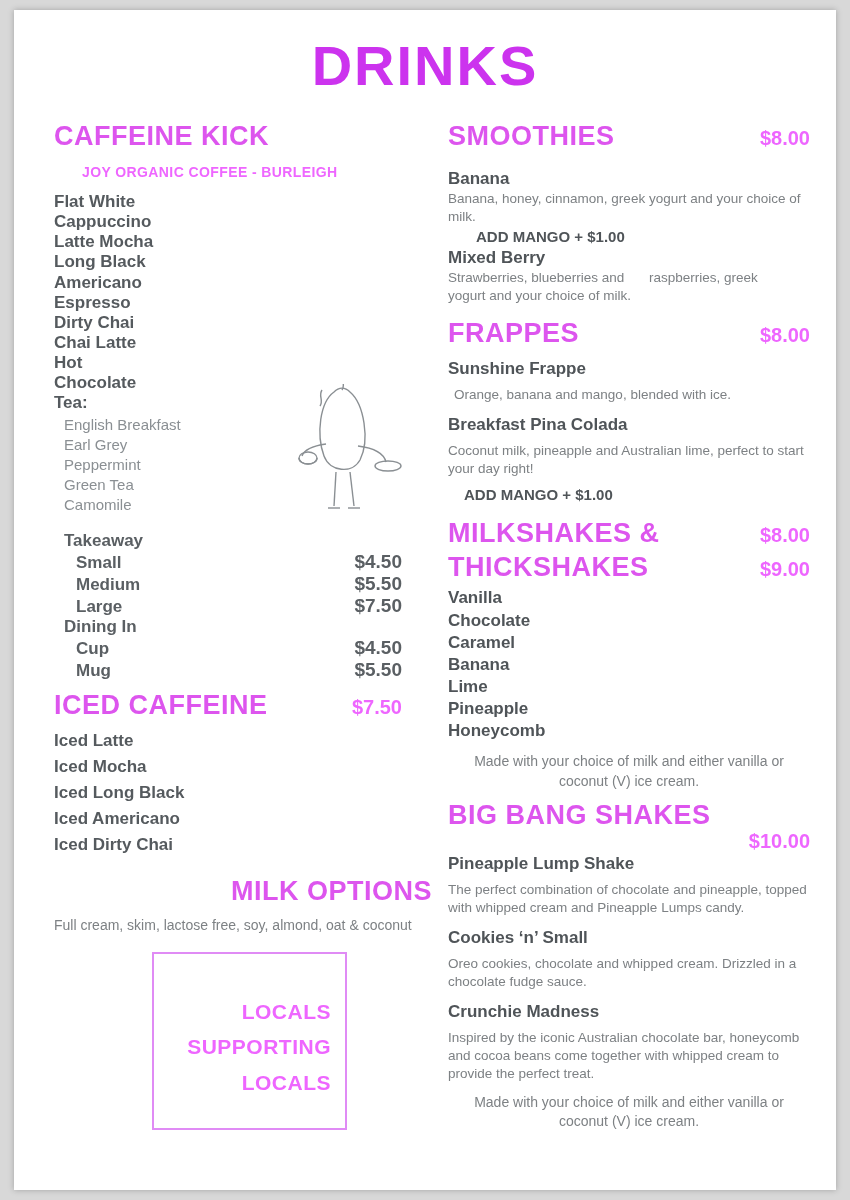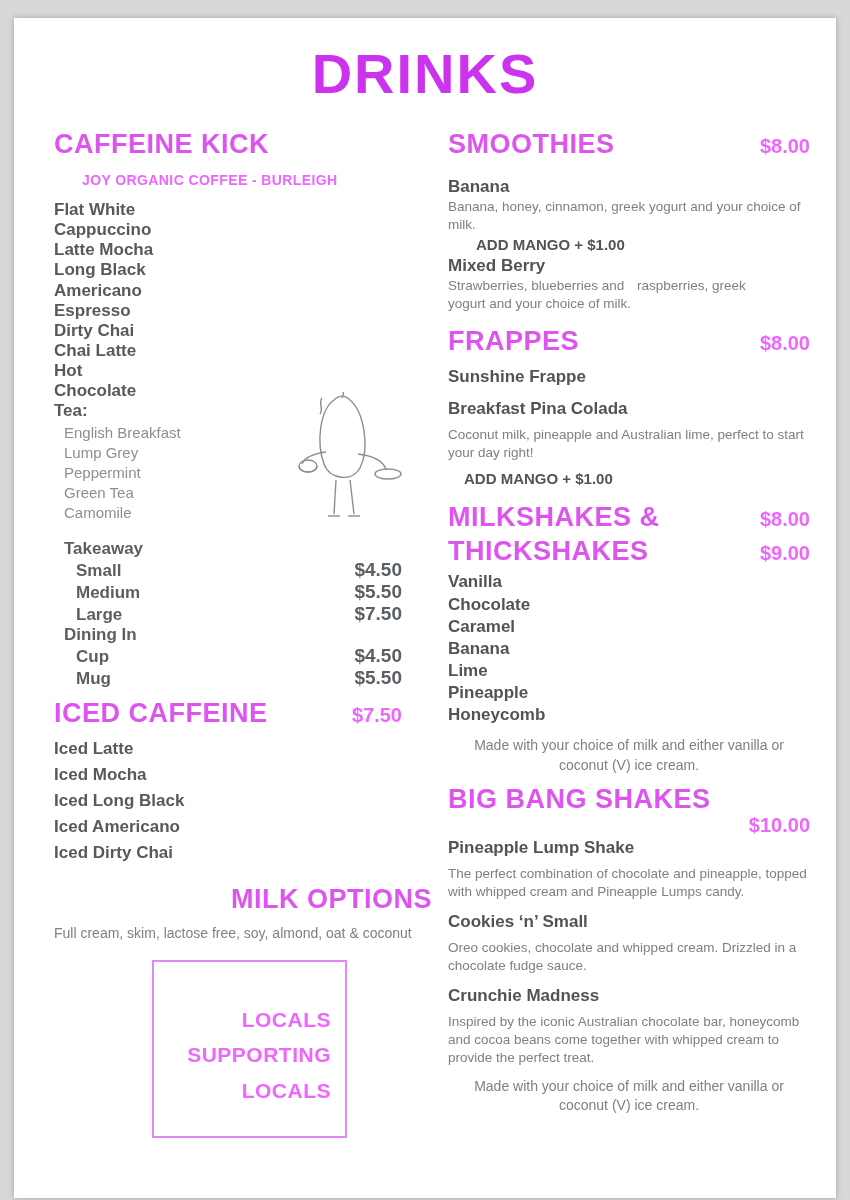--- a/index.html
+++ b/index.html
@@ -9,21 +9,21 @@
   body {
     width: 850px;
     height: 1200px;
     background: #d8d8d8;
     font-family: "Liberation Sans", sans-serif;
     overflow: hidden;
   }
   .page {
     position: absolute;
     left: 14px;
-    top: 18px;
+    top: 10px;
     width: 822px;
     height: 1180px;
     background: #ffffff;
     box-shadow: 0 0 6px rgba(0,0,0,0.25);
     box-sizing: border-box;
   }
   .title {
     text-align: center;
     color: #cc33ee;
     font-size: 56px;
@@ -166,21 +166,21 @@
     width: 120px;
     height: 130px;
   }
   .mt6 { margin-top: 6px; }
   .mt10 { margin-top: 10px; }
   .mt14 { margin-top: 14px; }
   .mt18 { margin-top: 18px; }
   .mt22 { margin-top: 22px; text-align: right; }
   .split-desc {
     display: flex;
-    gap: 4px;
+    gap: 16px;
   }
 </style>
 </head>
 <body>
 
 <div class="page">
 
   <div class="title">DRINKS</div>
 
   <div class="columns">
@@ -199,21 +199,21 @@
         <div class="item-bold">Espresso</div>
         <div class="item-bold">Dirty Chai</div>
         <div class="item-bold">Chai Latte</div>
         <div class="item-bold">Hot</div>
         <div class="item-bold">Chocolate</div>
         <div class="item-bold">Tea:</div>
       </div>
 
       <div class="tea-list">
         <div class="tea-item">English Breakfast</div>
-        <div class="tea-item">Lump Grey</div>
+        <div class="tea-item">Earl Grey</div>
         <div class="tea-item">Peppermint</div>
         <div class="tea-item">Green Tea</div>
         <div class="tea-item">Camomile</div>
       </div>
 
       <div class="rows">
         <div class="row">
           <div class="lbl indent1">Takeaway</div>
           <div class="val"></div>
         </div>
@@ -299,20 +299,21 @@
         </div>
       </div>
 
       <div class="right-head-row mt14">
         <div class="sec-head">FRAPPES</div>
         <div class="price-pink">$8.00</div>
       </div>
 
       <div class="mt10">
         <div class="name-bold">Sunshine Frappe</div>
+        <div class="desc mt6" style="padding-left:6px;">Orange, banana and mango, blended with ice.</div>
         <div class="name-bold mt10">Breakfast Pina Colada</div>
         <div class="desc mt6">Coconut milk, pineapple and Australian lime, perfect to start your day right!</div>
         <div class="addon mt6" style="padding-left:16px;">ADD MANGO + $1.00</div>
       </div>
 
       <div class="right-head-row mt14">
         <div class="sec-head">MILKSHAKES &amp;</div>
         <div class="price-pink">$8.00</div>
       </div>
       <div class="right-head-row mt6">

